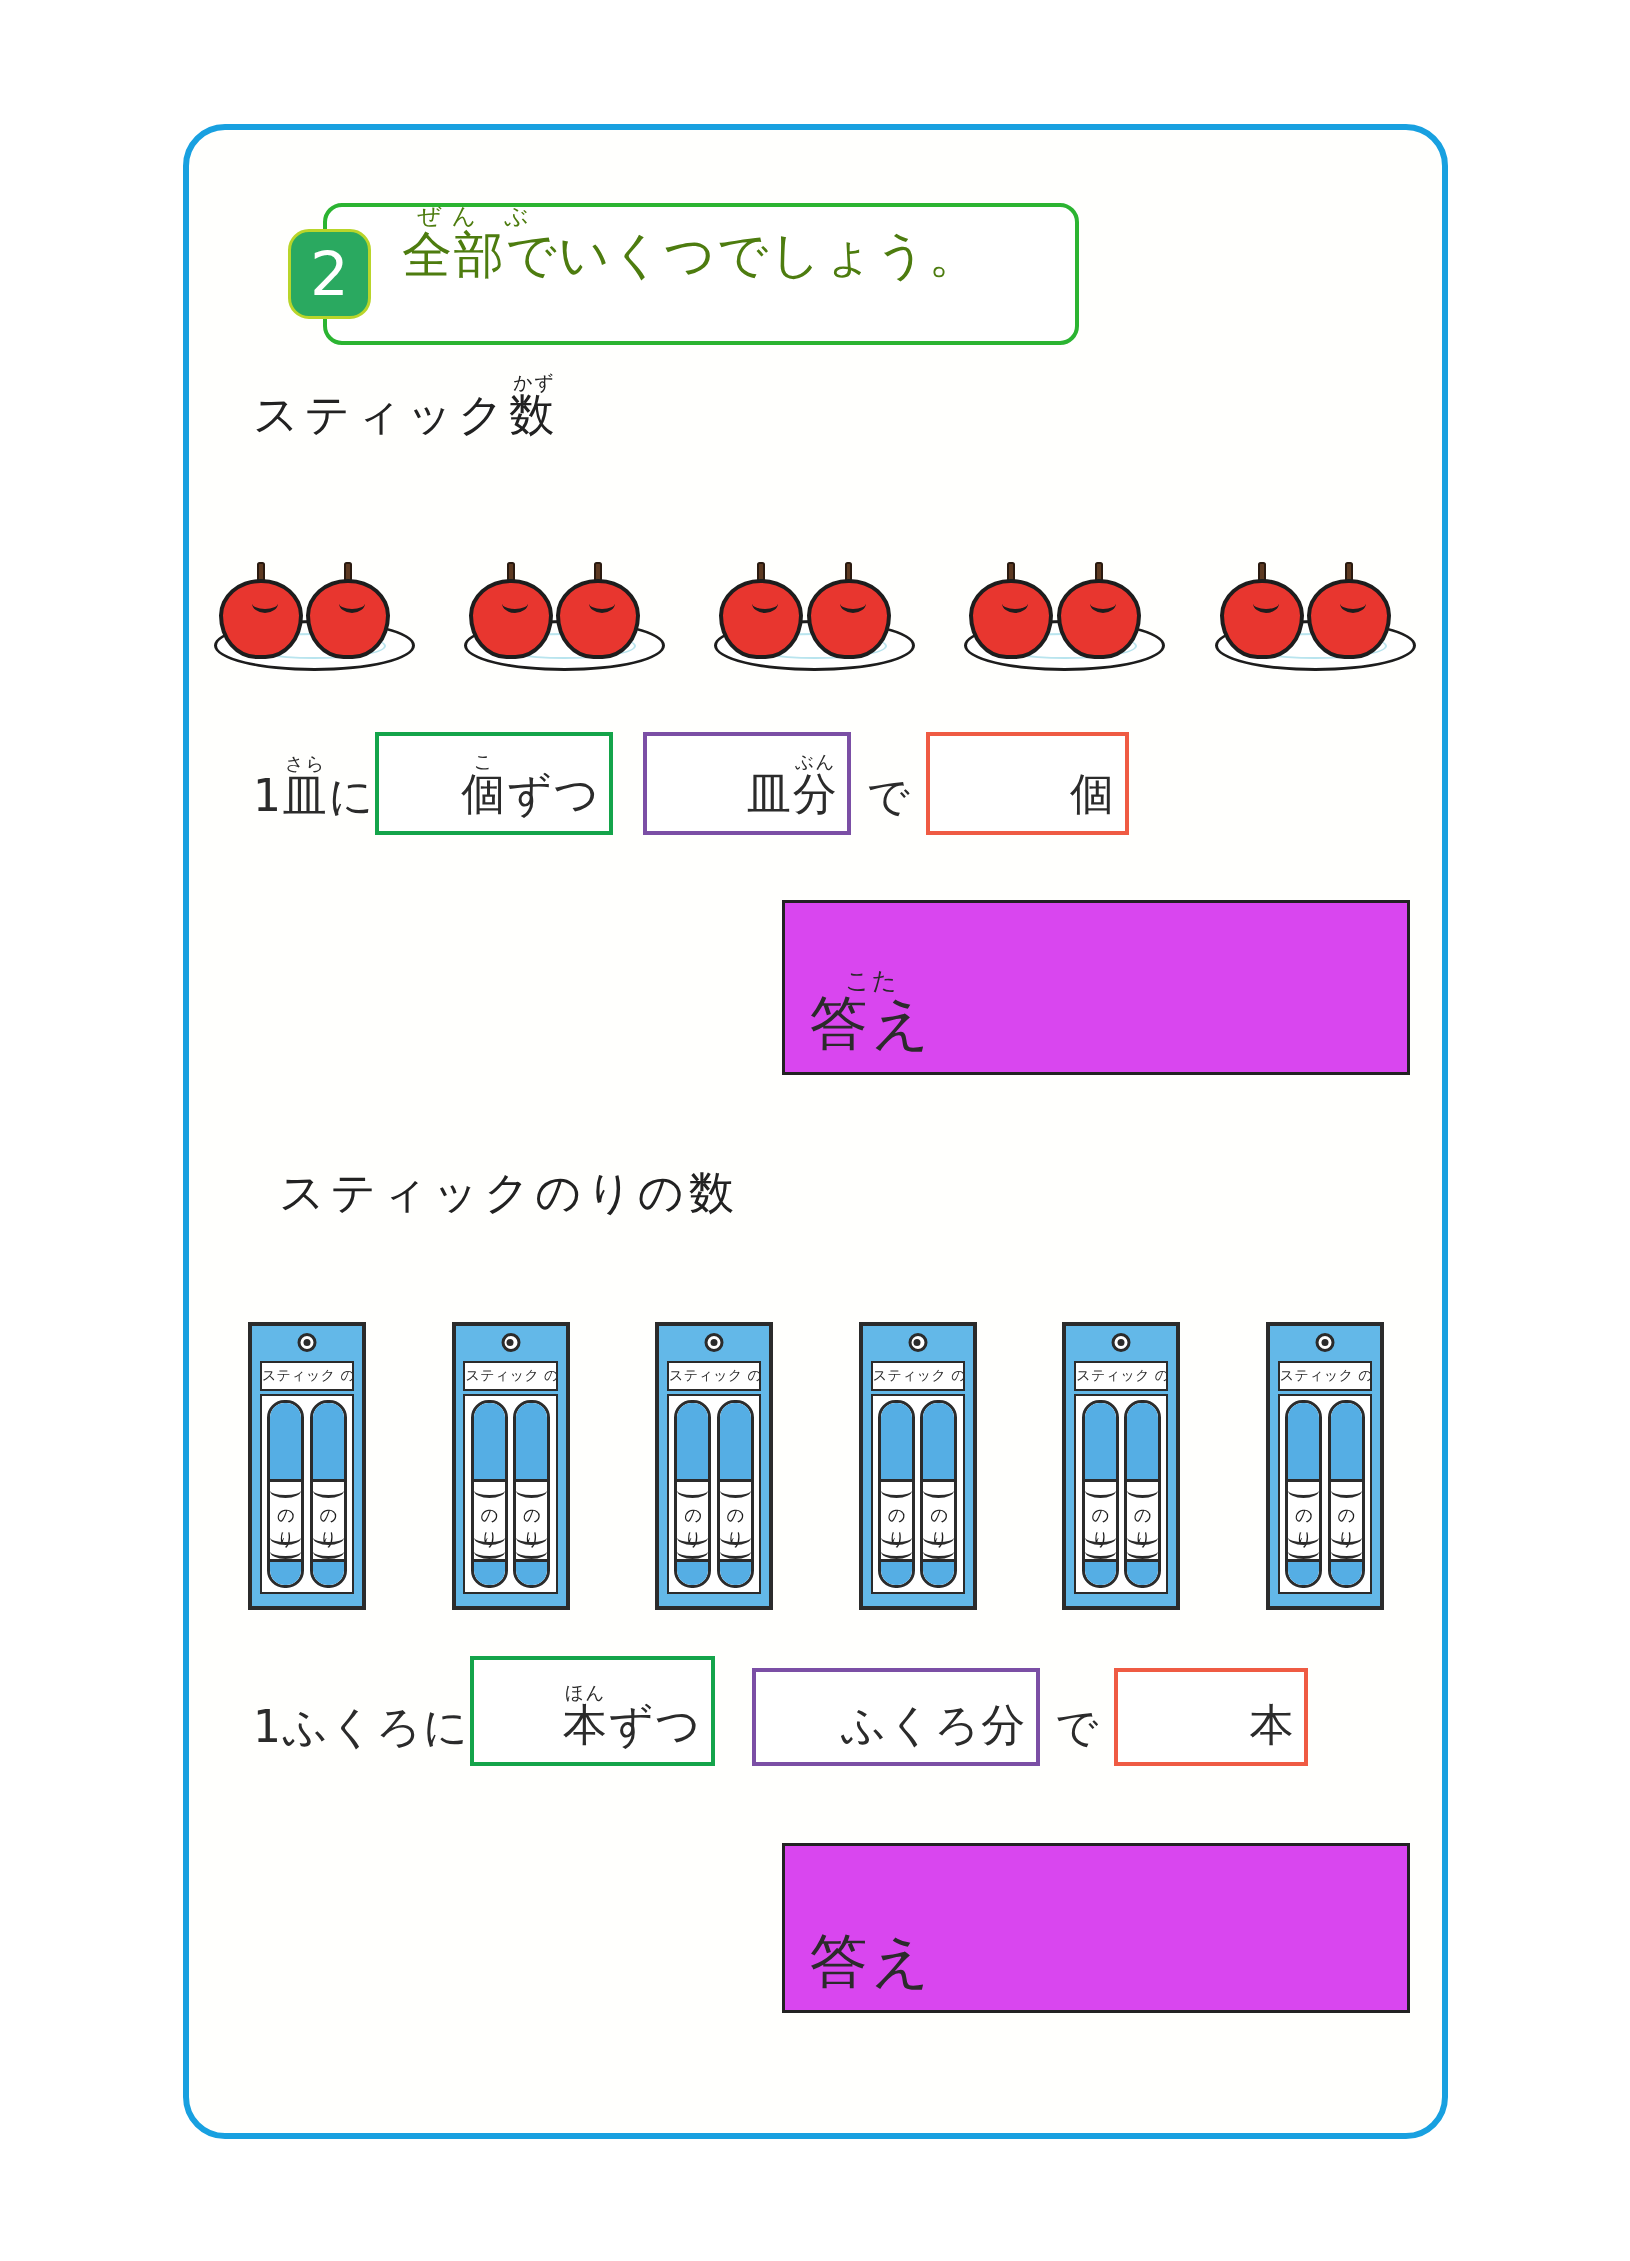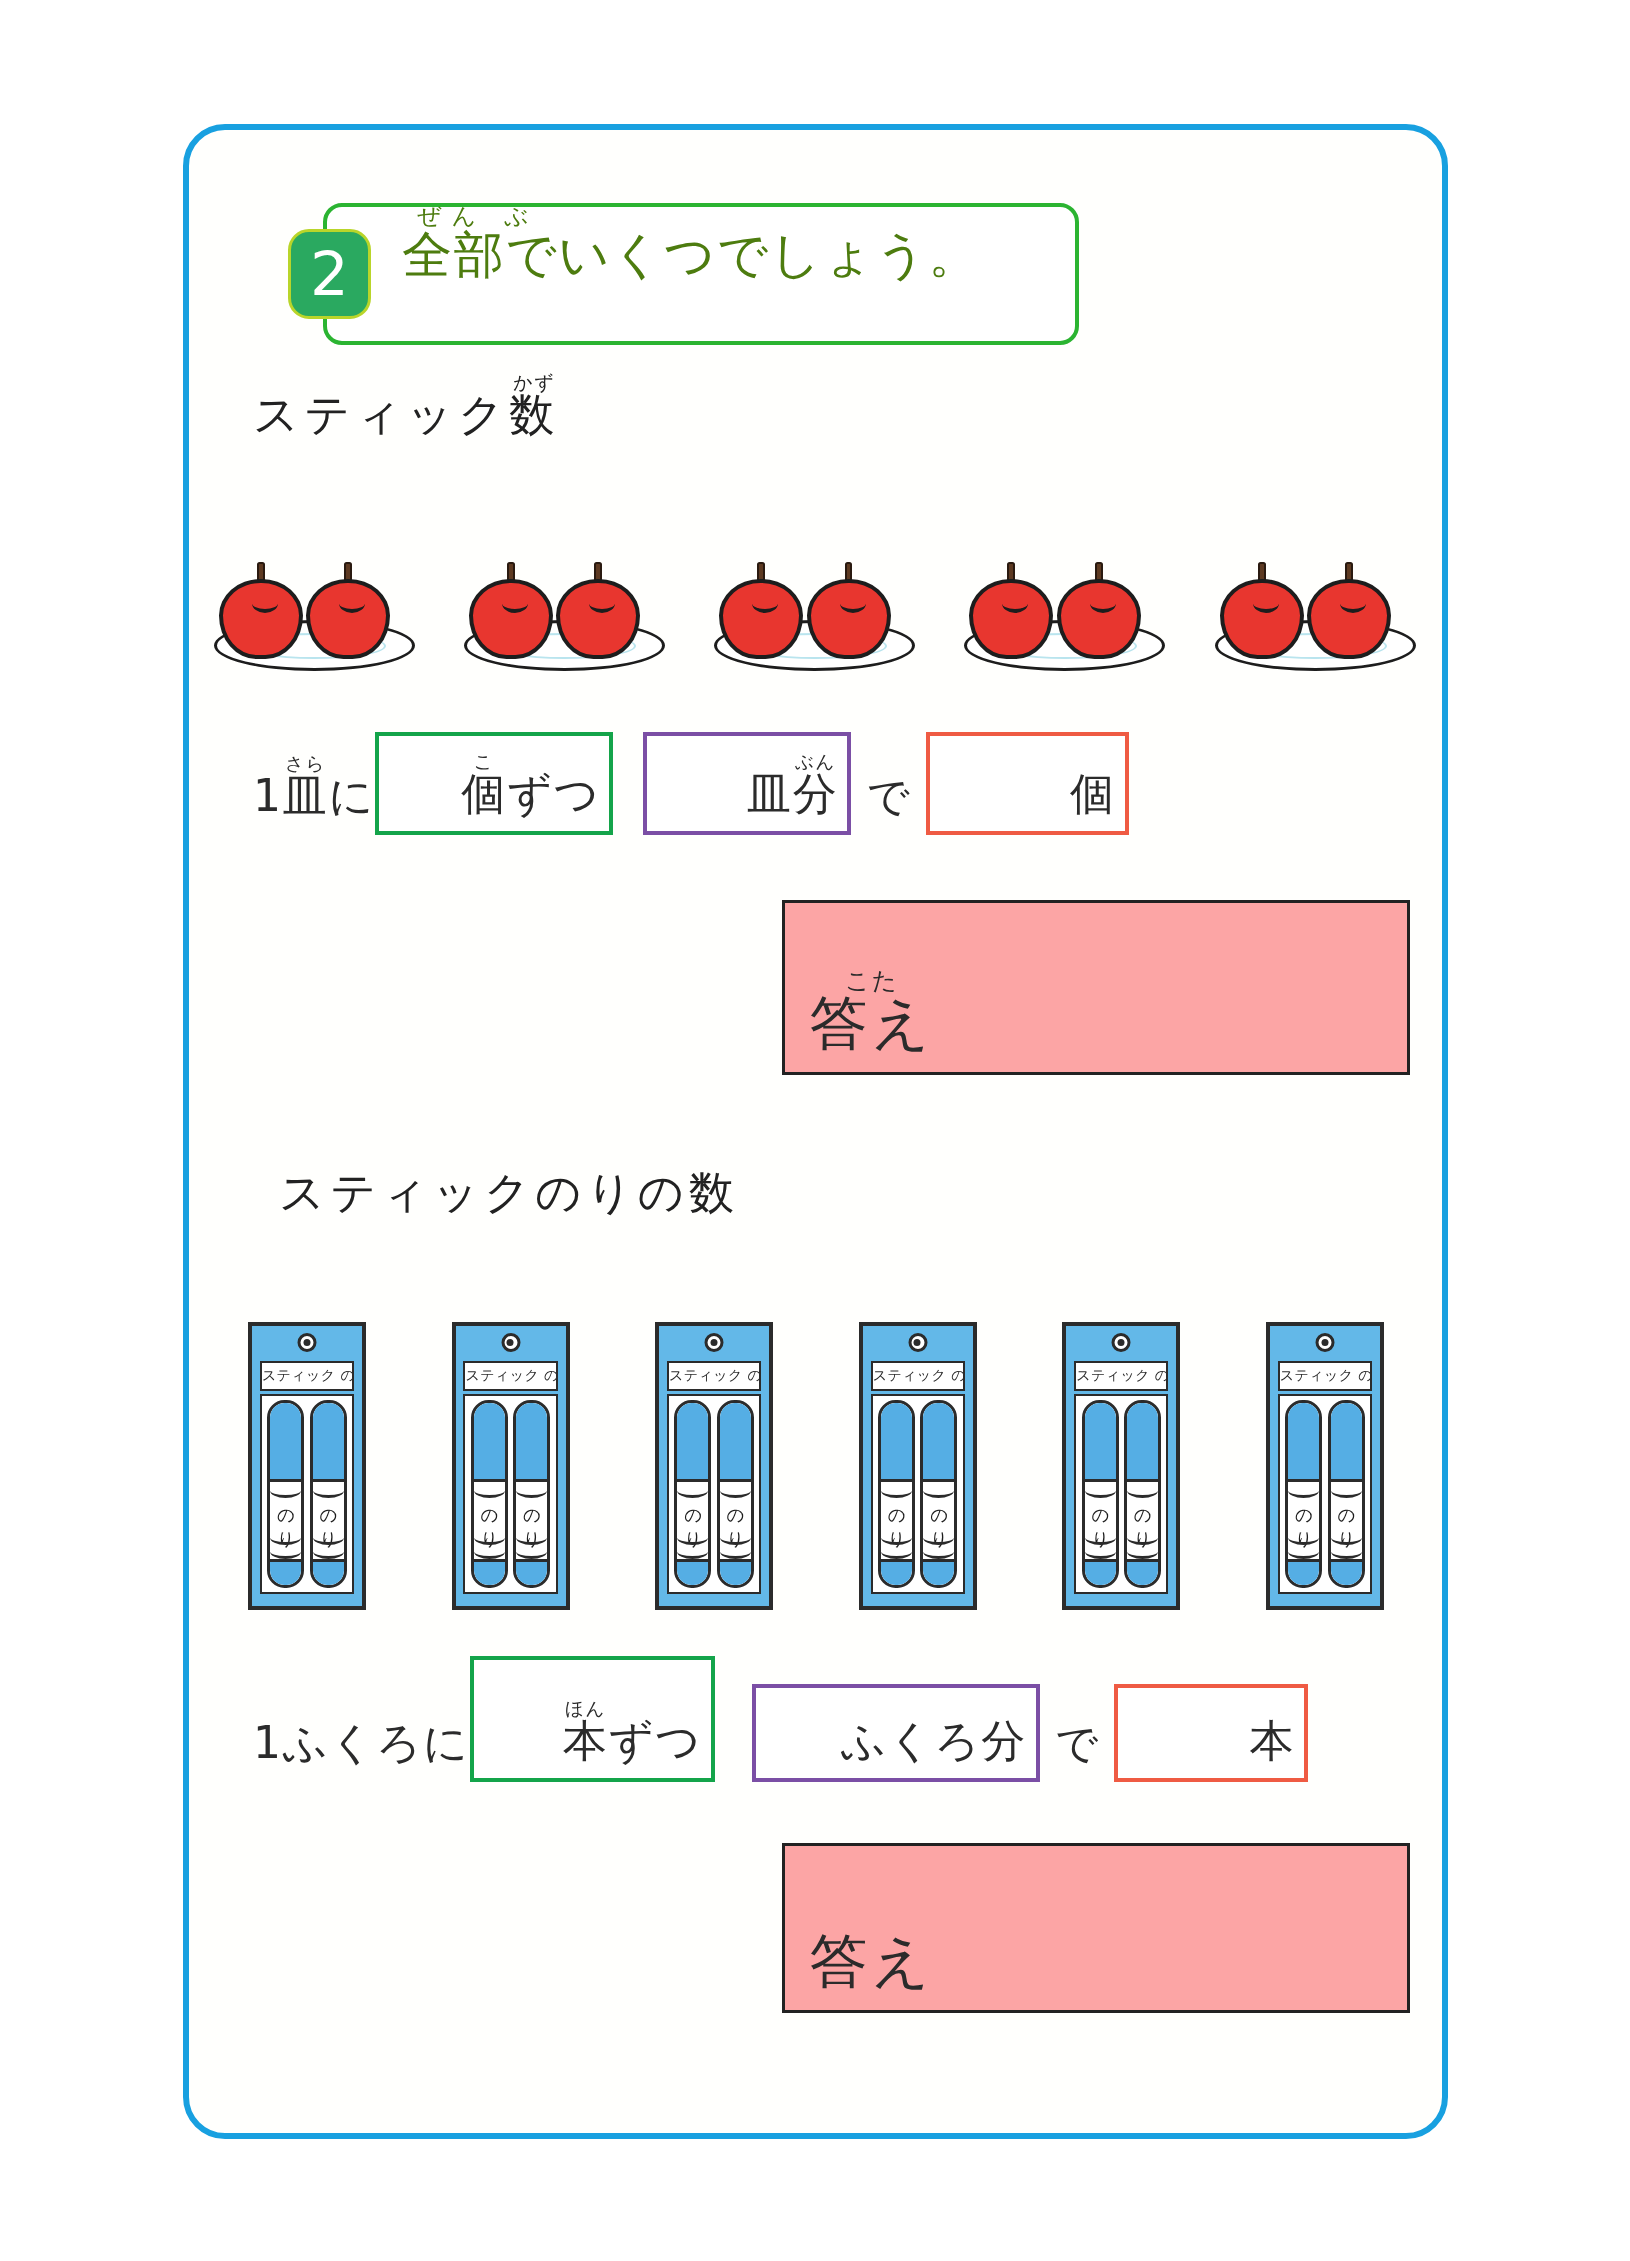--- a/index.html
+++ b/index.html
@@ -217,21 +217,21 @@
   .connector {
     font-size: 42px;
     padding: 0 15.7px 10.5px 15.7px;
   }
 
   
   .answer-box {
     position: absolute;
     border: 3.5px solid #222;
     box-sizing: border-box;
-    background: #fca5a5;
+    background: #d946ef;
   }
   .answer-label {
     position: absolute;
     left: 24.5px;
     bottom: 8.7px;
     font-size: 58px;
     letter-spacing: 3.5px;
   }
 
   
@@ -612,21 +612,21 @@
         <div class="stick-ring r3"></div>
         <div class="stick-base"></div>
       </div>
     </div>
   </div>
 </div>
 
 <div class="sentence-row" style="left:253px; top:1656px;">
   <span class="lead-text">1ふくろに</span>
 
-  <span class="fill-box box-green" style="width:245px; height:126px;">
+  <span class="fill-box box-green" style="width:245px; height:110px;">
     <span class="unit"><span class="ruby"><span class="rt">ほん</span><span class="rb">本</span></span><span>ずつ</span></span>
   </span>
 
   <span style="width:37px;"></span>
 
   <span class="fill-box box-purple" style="width:288px; height:98px;">
     <span class="unit"><span>ふくろ</span><span>分</span></span>
   </span>
 
   <span class="connector">で</span>

